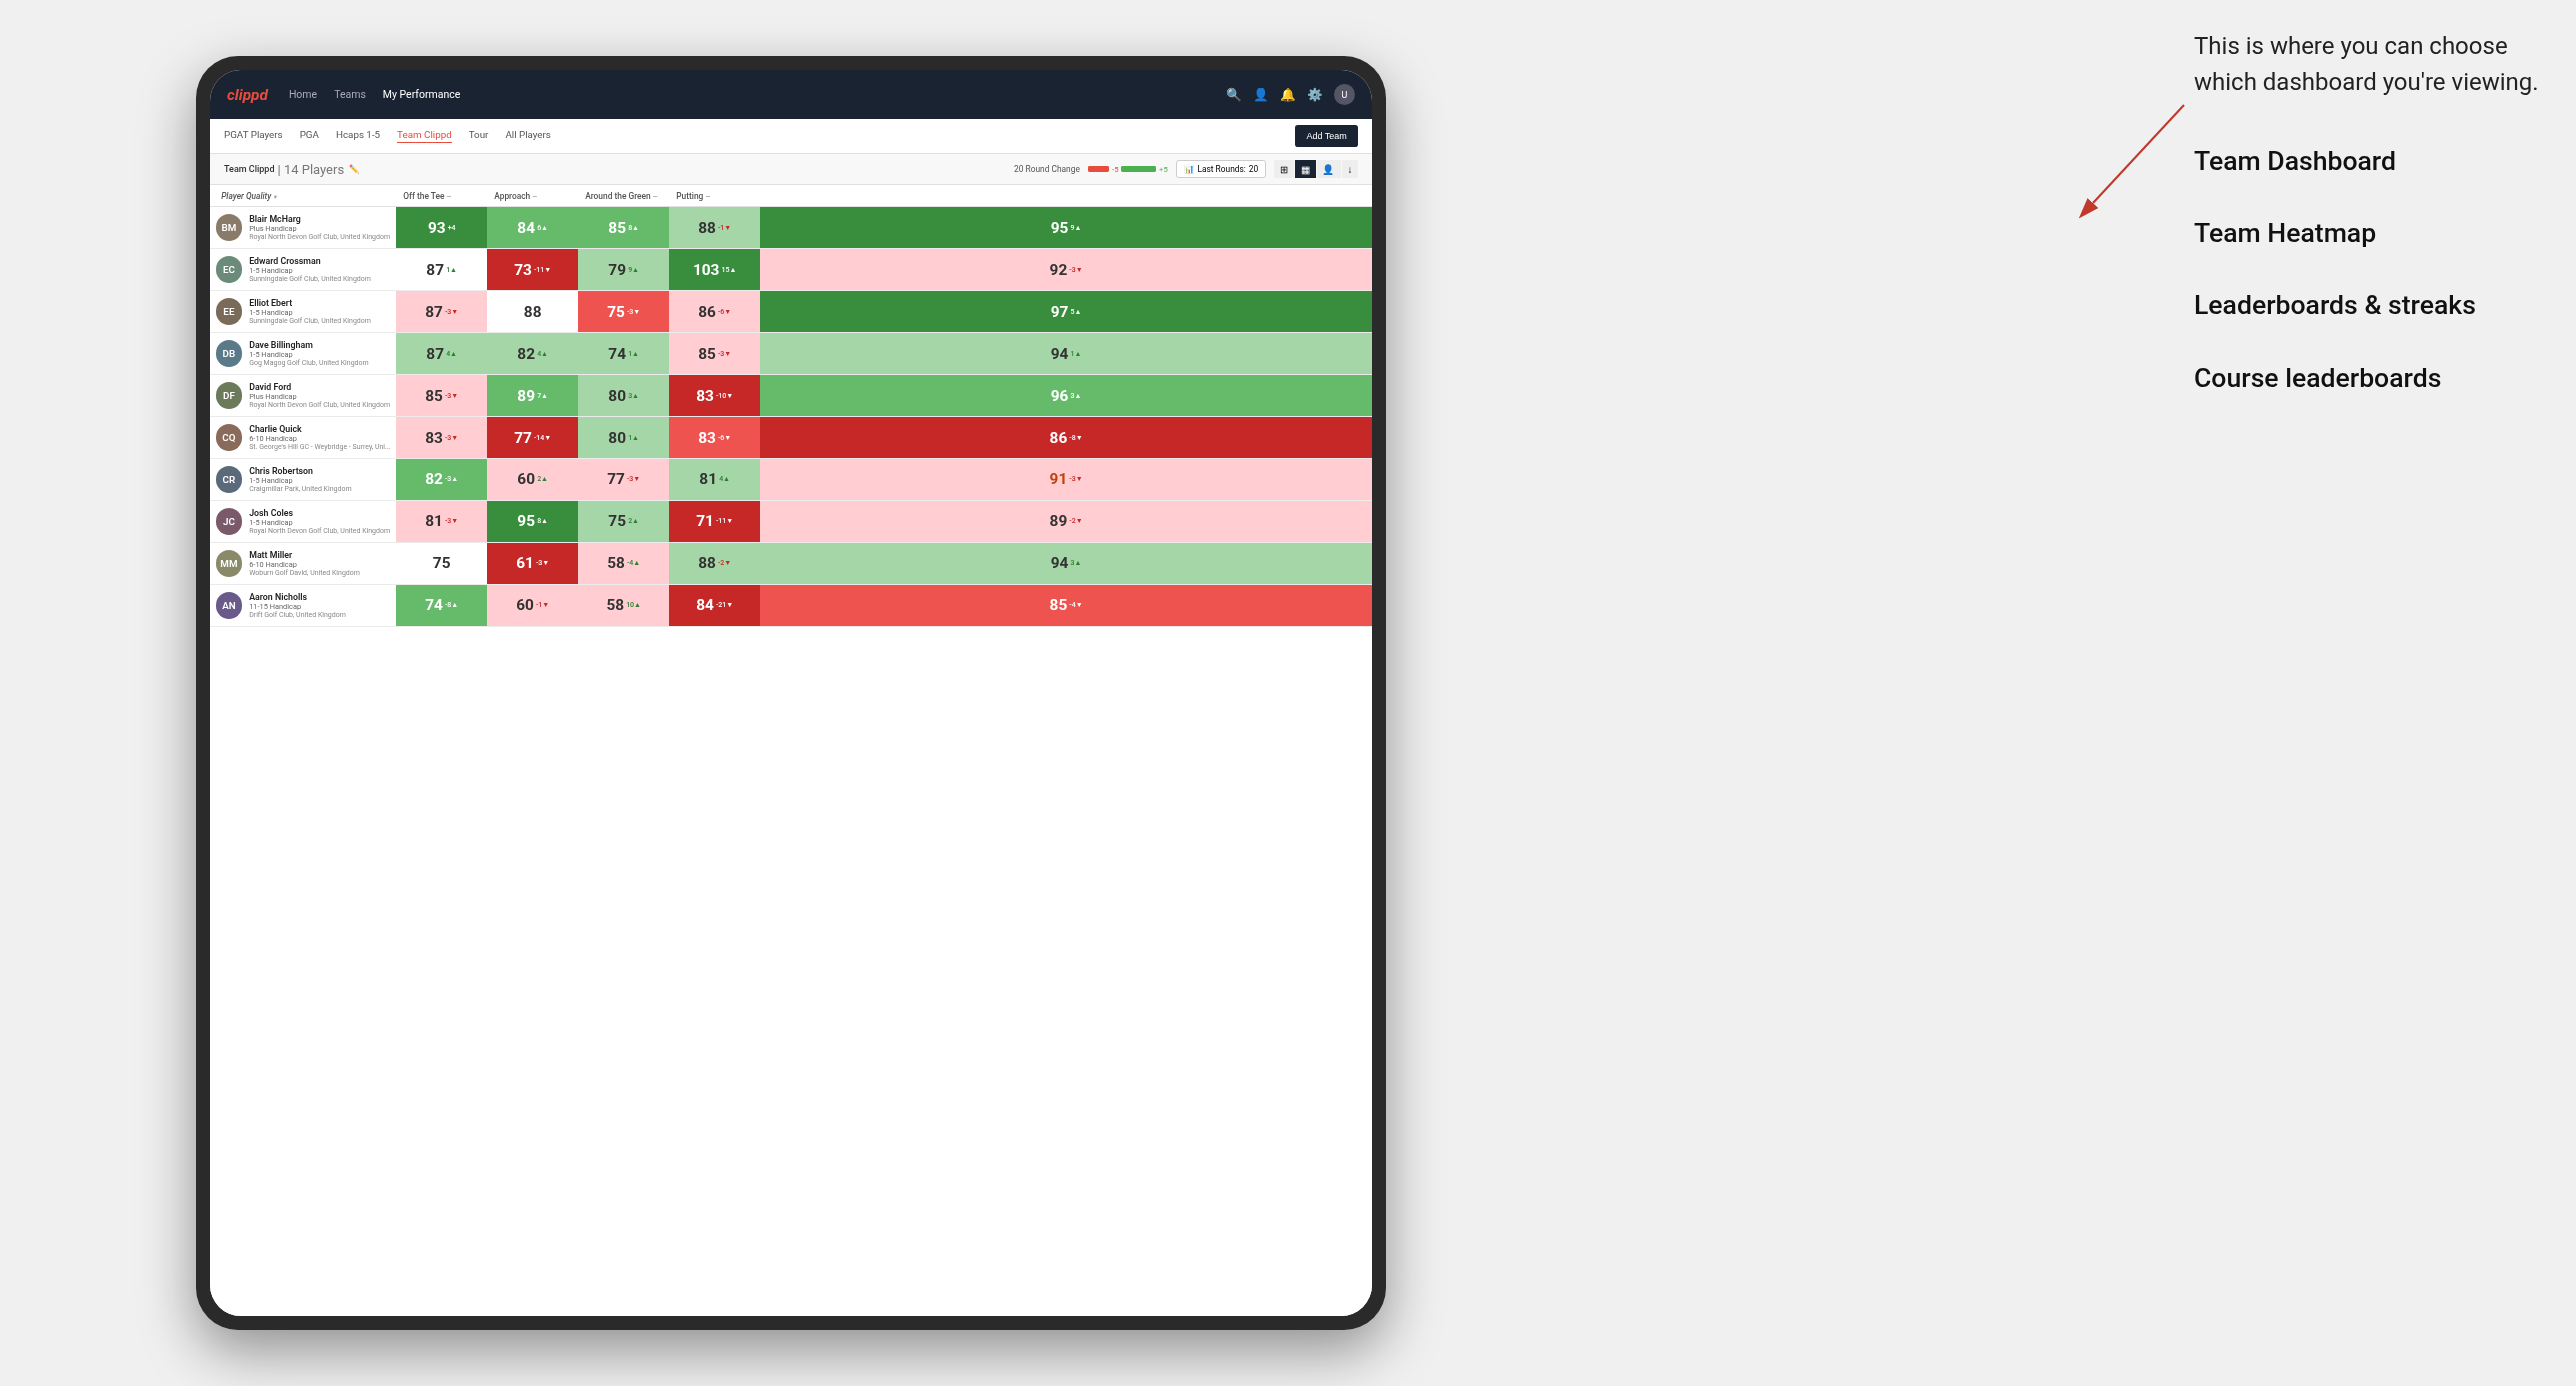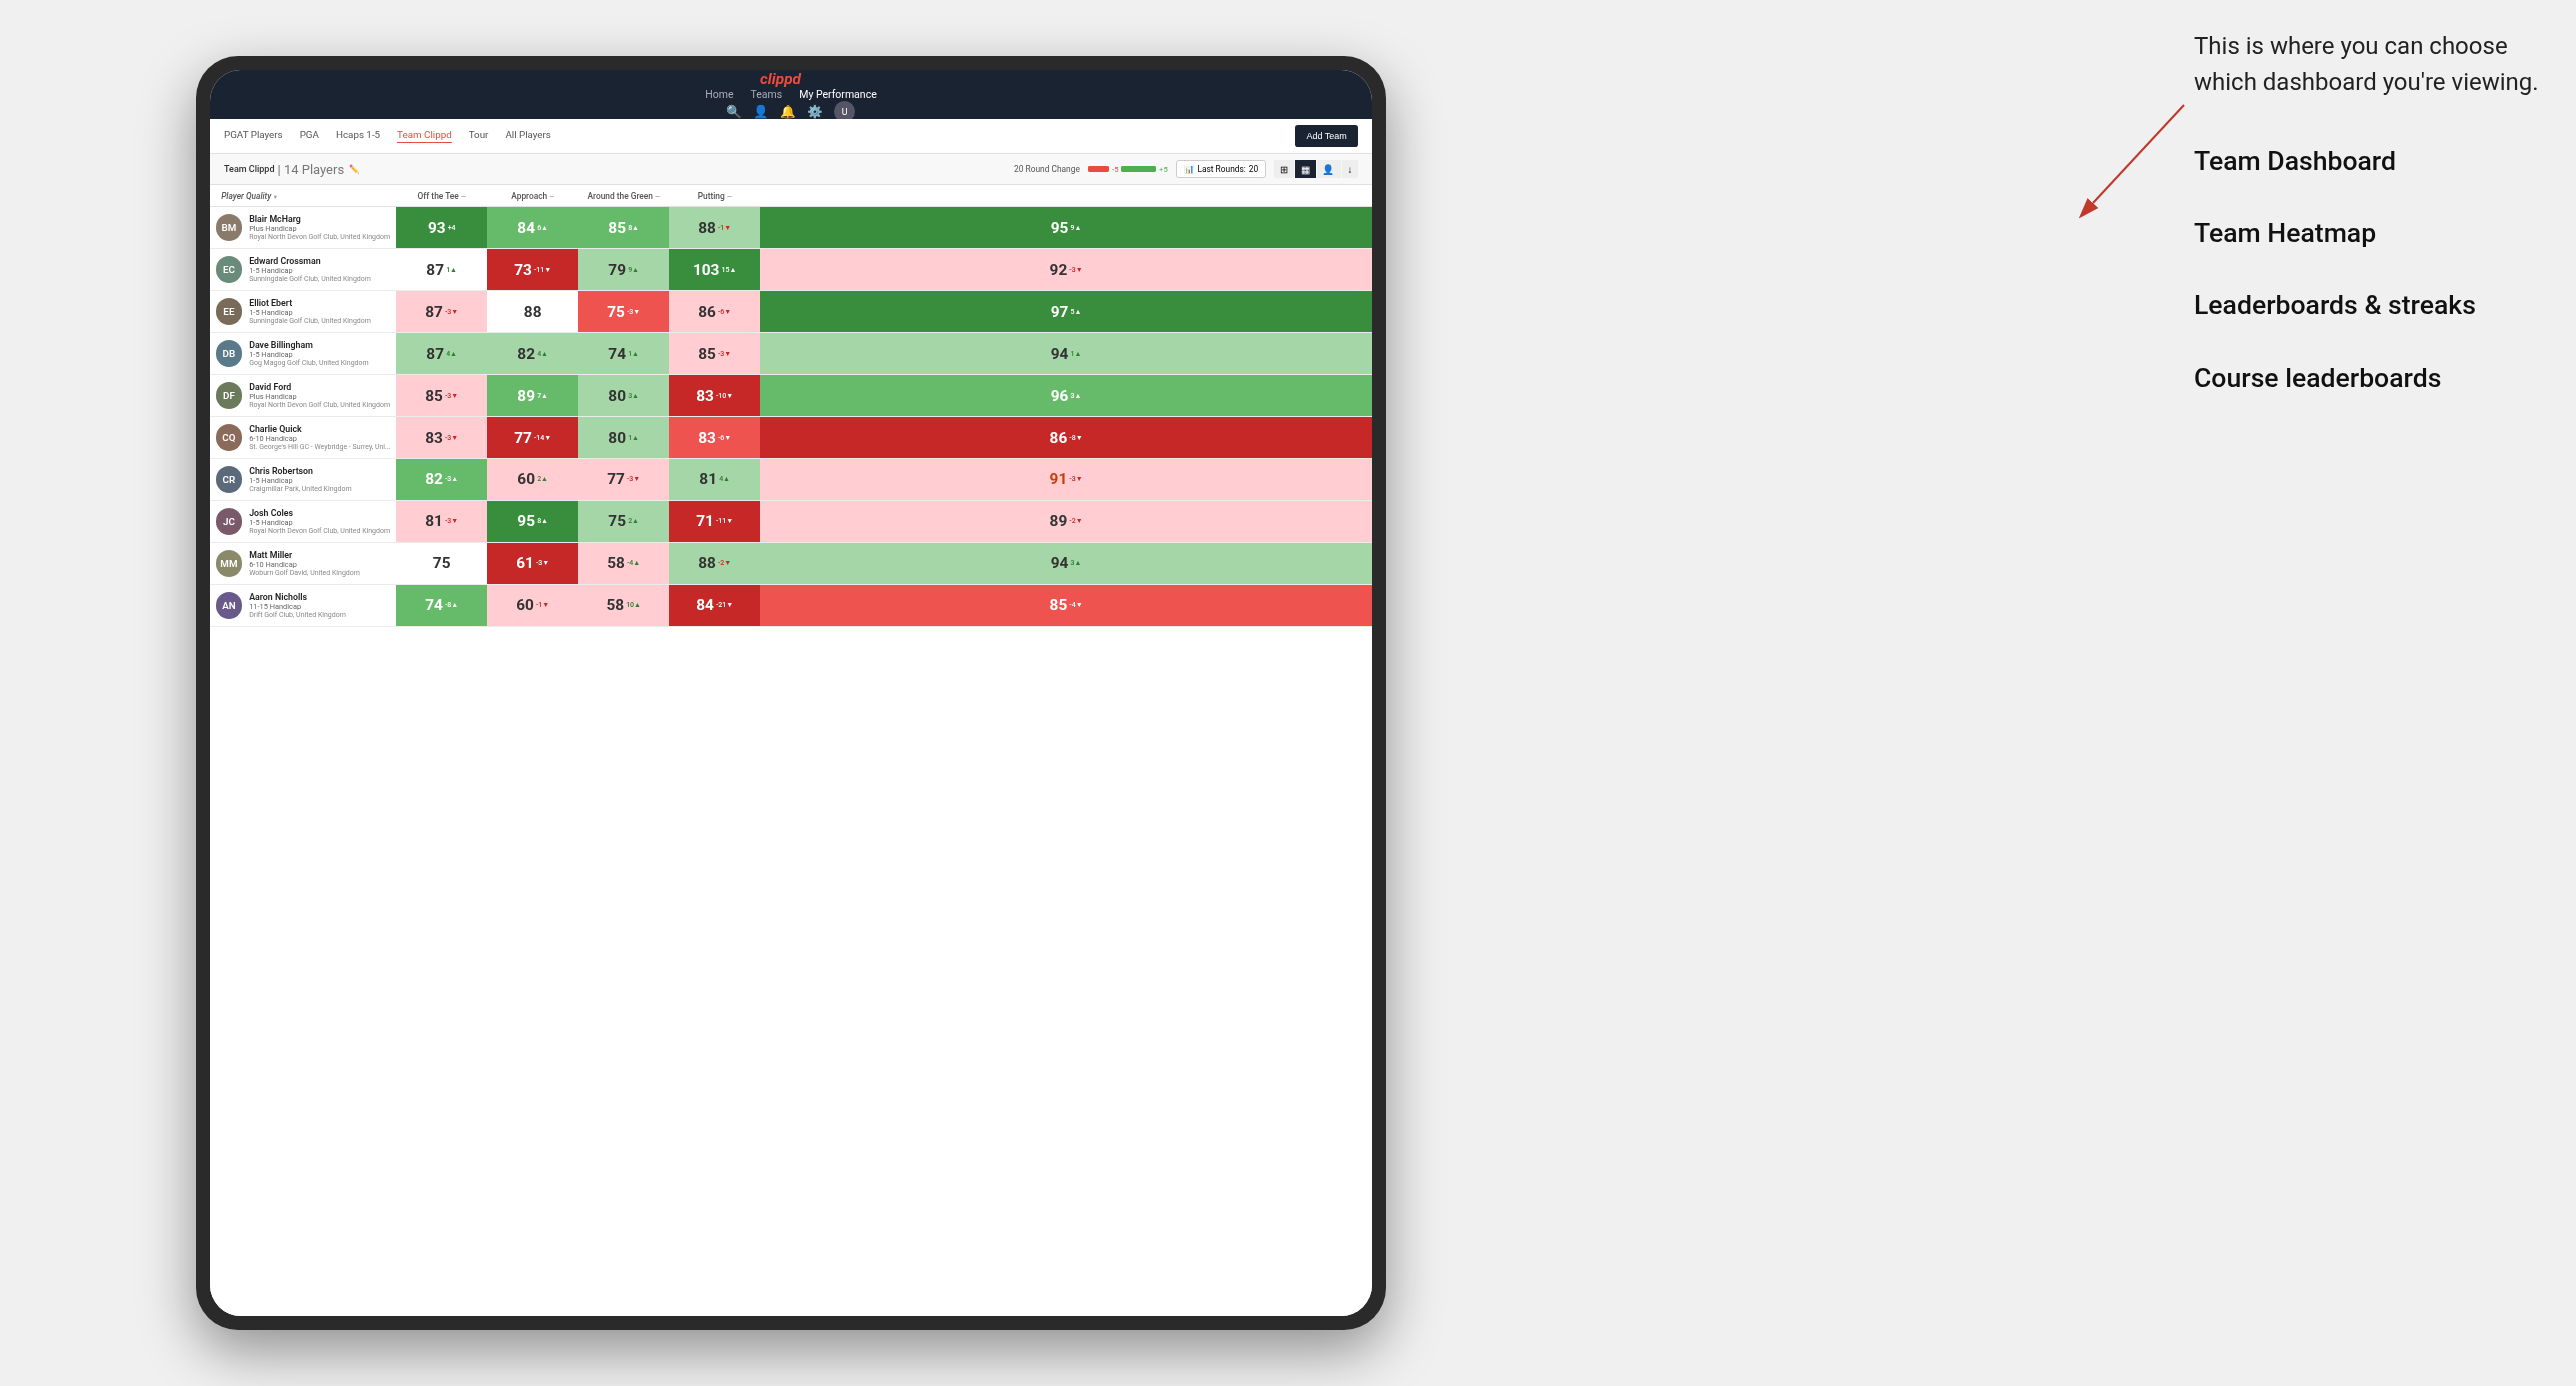--- a/index.html
+++ b/index.html
@@ -65,21 +65,20 @@
     }
 
     
     .top-nav {
       background: #1a2332;
       height: 49px;
       display: flex;
       align-items: center;
       padding: 0 17px;
       flex-shrink: 0;
-      flex-direction: column;
     }
     .nav-logo {
       color: #e84c3d;
       font-size: 15.4px;
       font-weight: 700;
       margin-right: 21px;
       font-style: italic;
     }
     .nav-links {
       display: flex;
@@ -227,21 +226,21 @@
       background: #fff;
       border-bottom: 0.7px solid #e0e0e0;
     }
     .col-player { width: 147px; }
     .col-metric { width: 91px; }
     .th-cell {
       padding: 5.6px 7px;
       font-size: 8.4px;
       color: #555;
       font-weight: 500;
-      text-align: center;
+      text-align: left;
     }
     .th-cell.player-col { text-align: left; padding-left: 11.2px; font-style: italic; }
     .th-cell .sort-arrow { font-size: 6.3px; color: #999; }
 
     .player-cell {
       display: flex;
       align-items: center;
       gap: 7px;
       padding: 4.2px 5.6px;
     }

